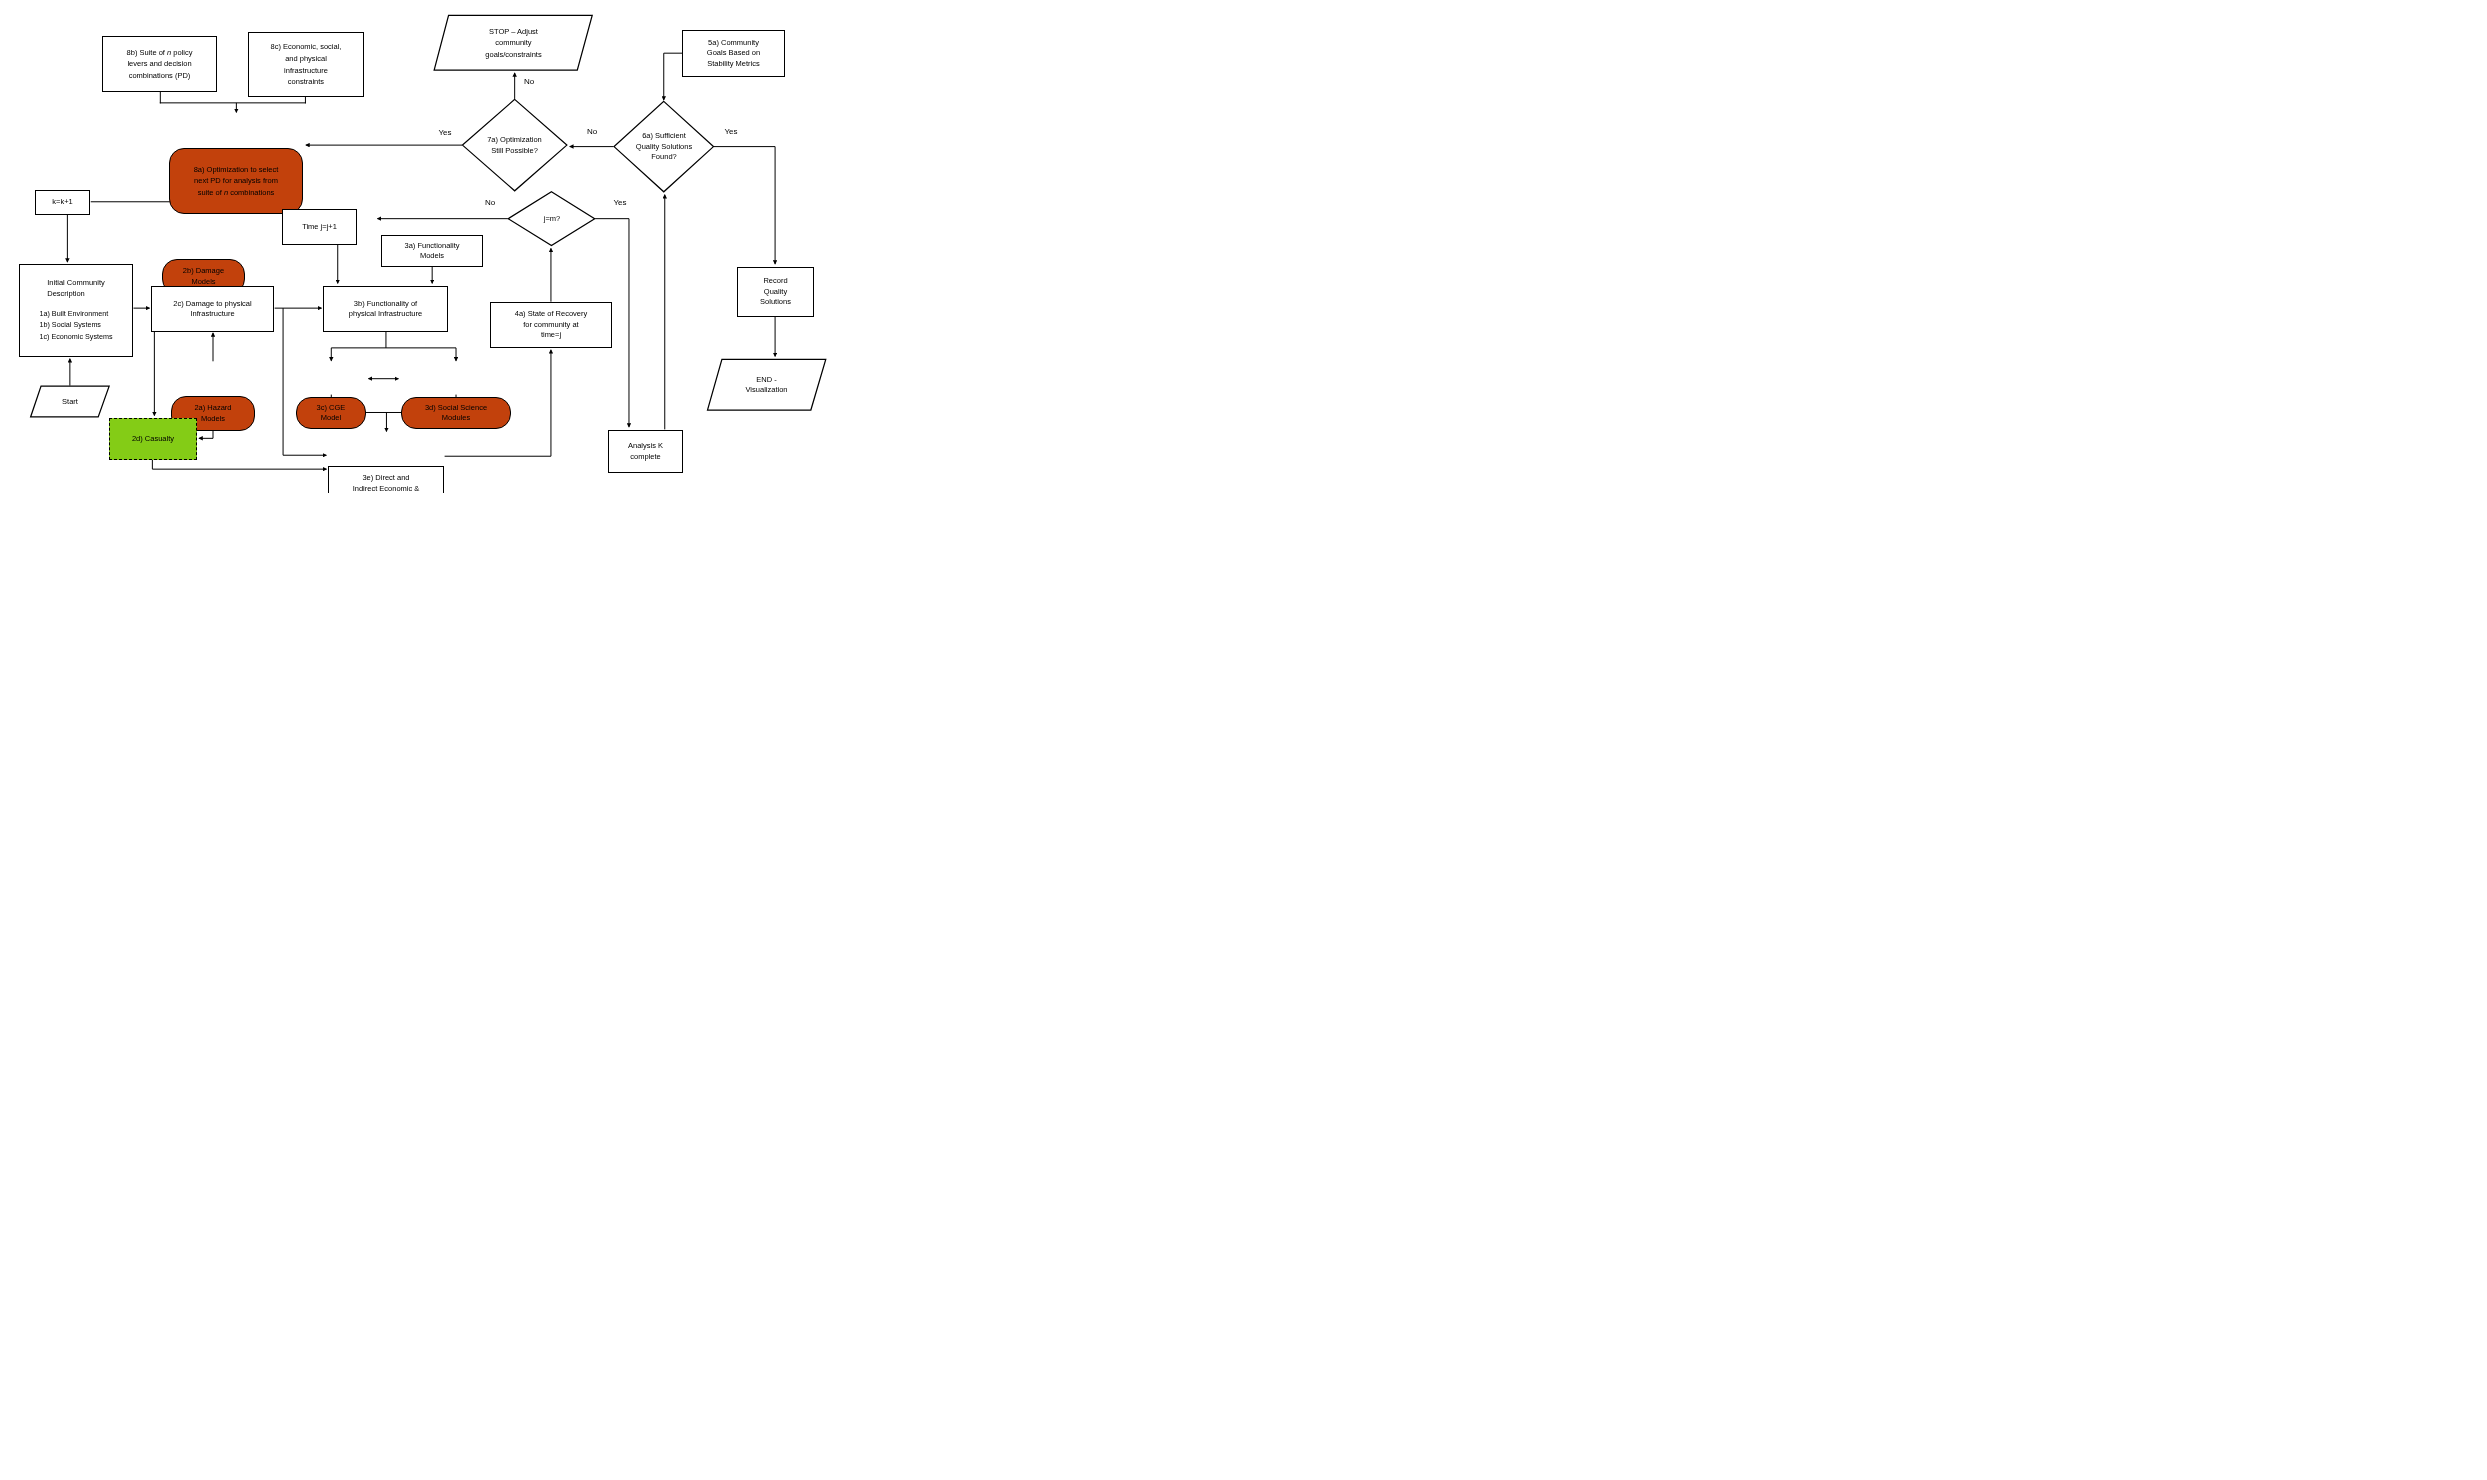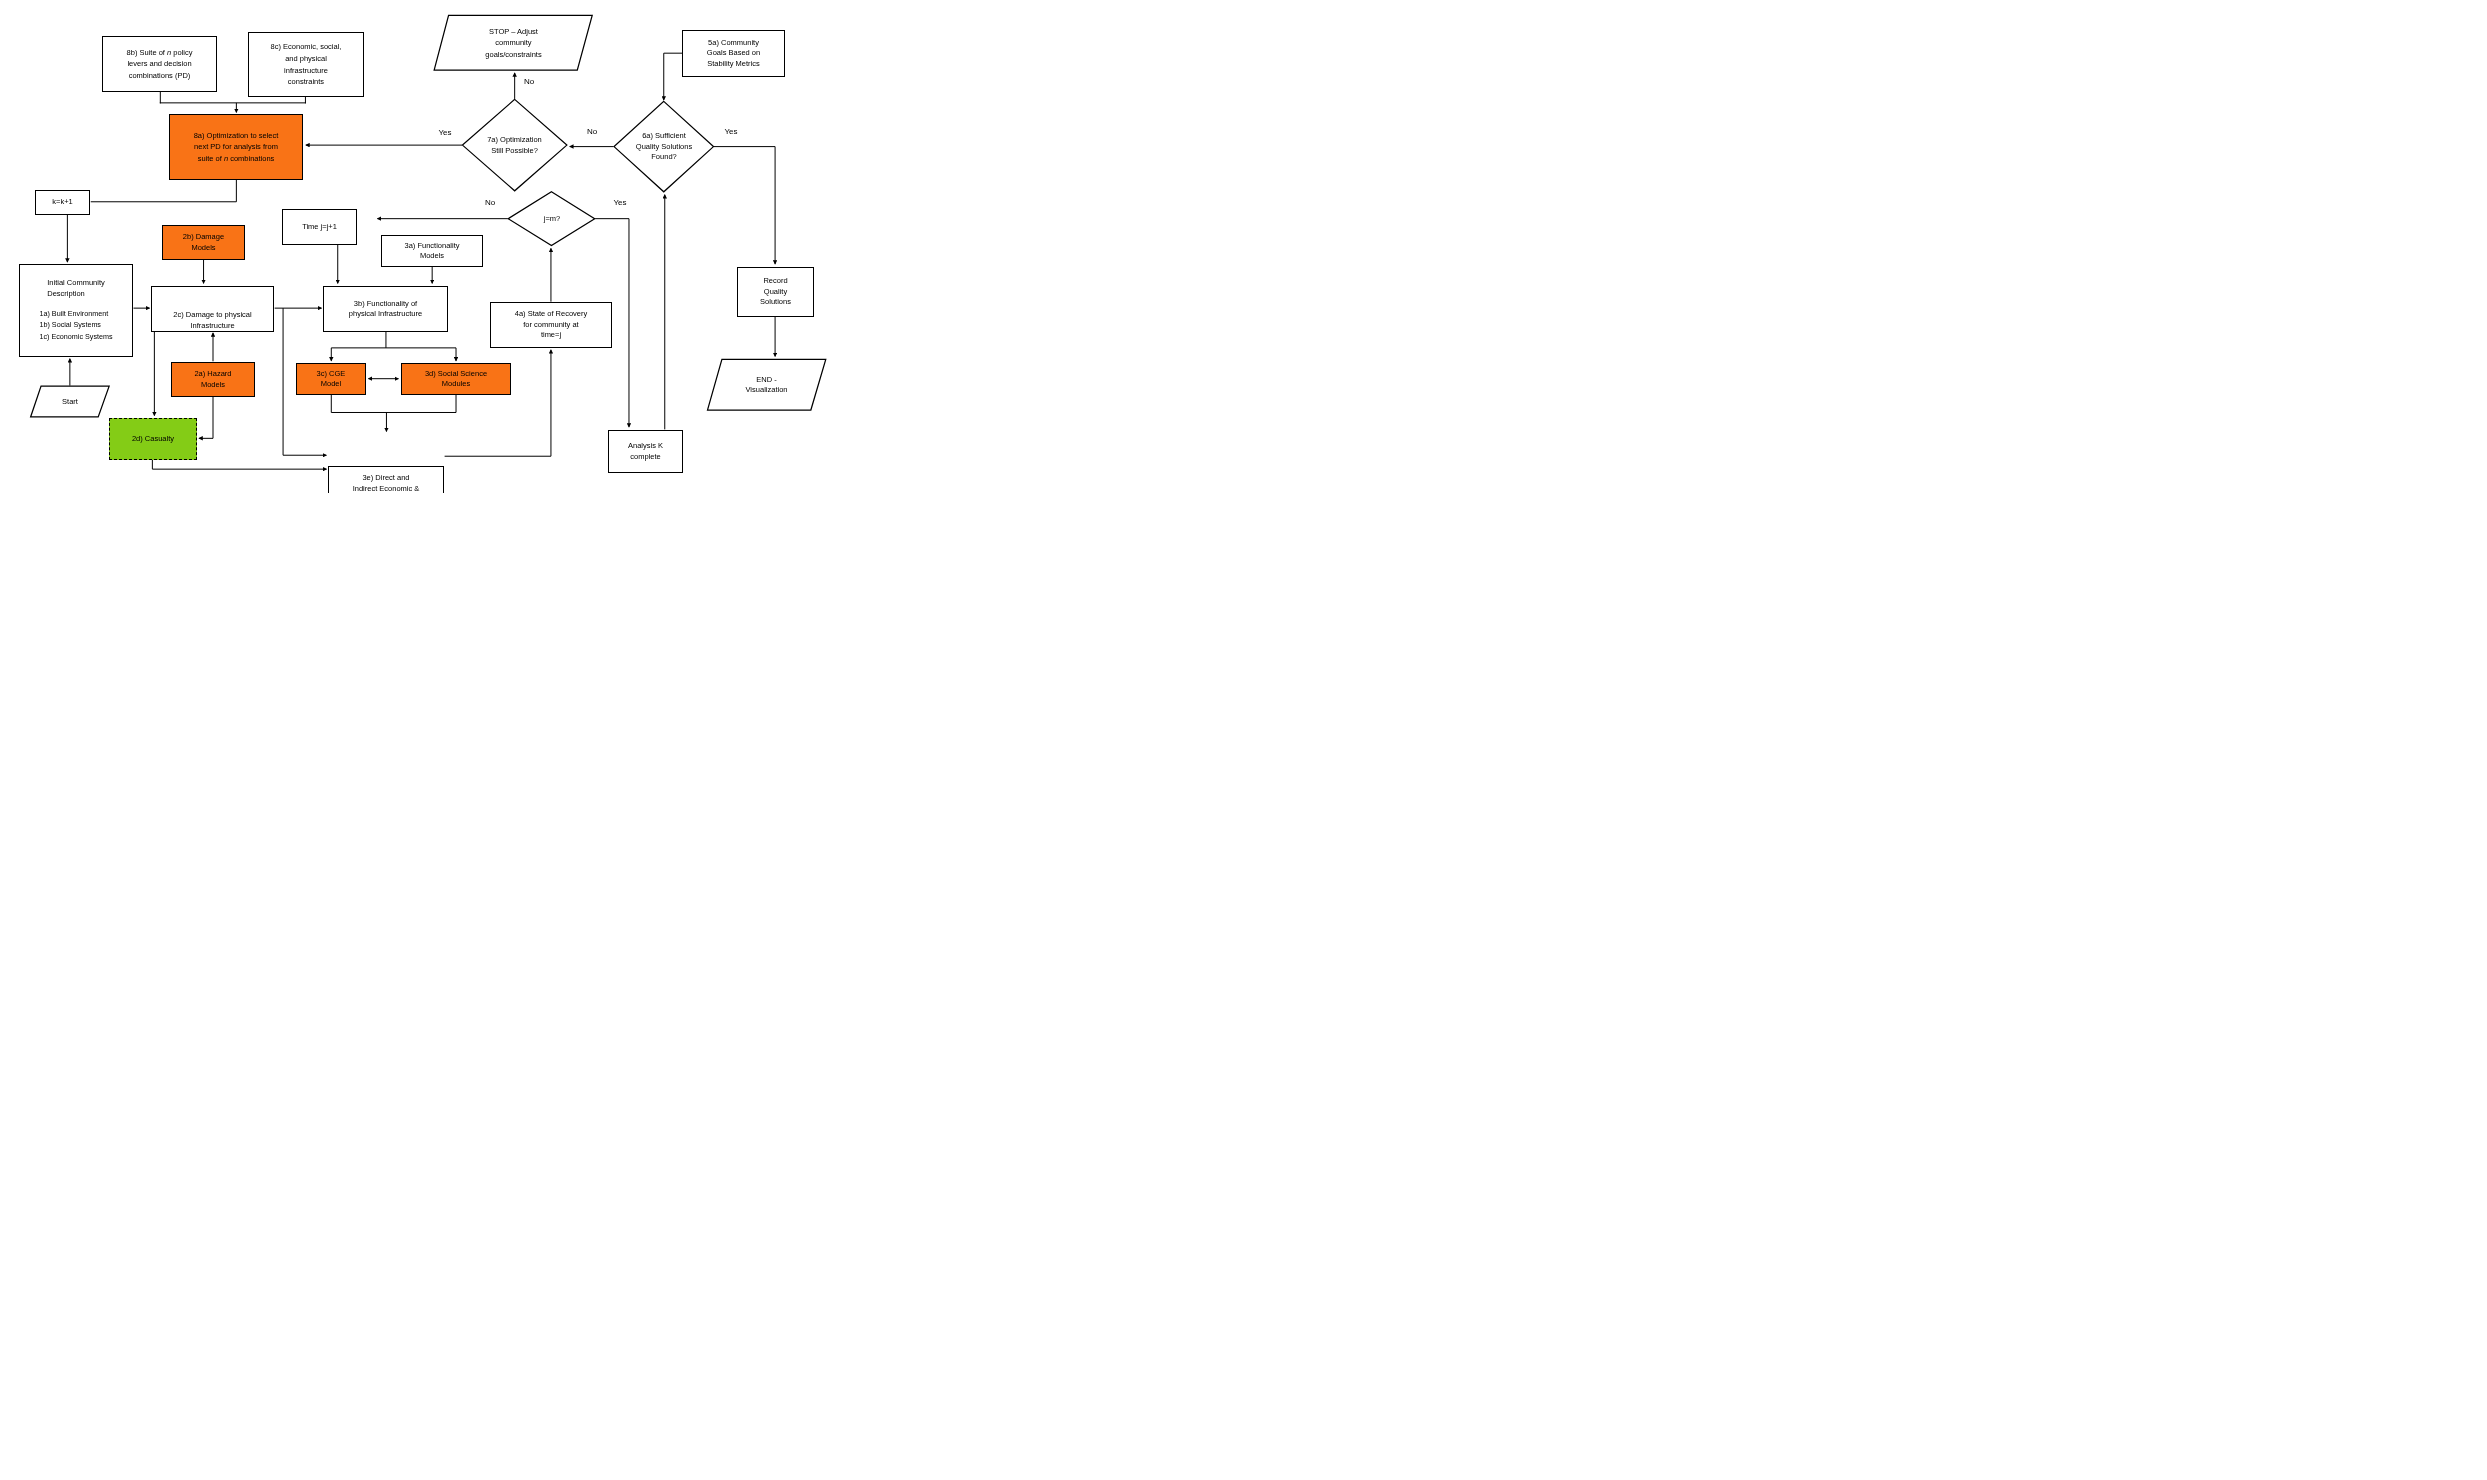--- a/index.html
+++ b/index.html
@@ -4,21 +4,21 @@
 <style>
   html,body{margin:0;padding:0;background:#fff;}
   *{box-sizing:border-box;}
   #canvas{position:relative;width:838px;height:493px;background:#ffffff;
           font-family:"Liberation Sans",sans-serif;color:#000;overflow:hidden;}
   #wires{position:absolute;left:0;top:0;z-index:0;}
   .node{position:absolute;z-index:1;display:flex;align-items:center;justify-content:center;text-align:center;}
   .lbl{white-space:pre-line;font-size:7.5px;line-height:1.38;display:block;}
   .tall .lbl{line-height:1.55;}
   .rect{border:1.5px solid #000;background:#fff;}
-  .round{border:1.5px solid #000;border-radius:0;background:#f97316;}
+  .round{border:1.5px solid #000;border-radius:15px;background:#c2410c;margin-top:34px;}
   .dashedbox{border:1.5px dashed #000;background:#84cc16;}
   .shape{background:transparent;border:none;}
   .elabel{position:absolute;z-index:2;font-size:8px;text-align:center;}
   .ital{font-style:italic;}
 
   #n8b{left:102px;top:36px;width:115px;height:56px;}
   #n8b .wrapbox{width:85px;line-height:1.55;font-size:7.5px;}
   #n8c{left:248px;top:32px;width:116px;height:65px;}
   #n8a{left:169px;top:114px;width:134px;height:66px;}
   #n8a .wrapbox{width:92px;line-height:1.55;font-size:7.5px;}
@@ -27,21 +27,21 @@
   #n5a{left:682px;top:30px;width:103px;height:47px;}
   #d6a{left:614px;top:101px;width:100px;height:92px;}
   #nk{left:35px;top:190px;width:55px;height:25px;}
   #n2b{left:162px;top:225px;width:83px;height:35px;}
   #ntime{left:282px;top:209px;width:75px;height:36px;}
   #n3a{left:381px;top:235px;width:102px;height:32px;}
   #djm{left:508px;top:192px;width:88px;height:55px;}
   #icd{left:19px;top:264px;width:114px;height:93px;flex-direction:column;}
   .icd-title{text-align:left;white-space:pre-line;font-size:7.5px;line-height:1.4;margin-bottom:8.5px;}
   .icd-items{text-align:left;font-size:7.2px;line-height:1.6;}
-  #n2c{left:151px;top:286px;width:123px;height:46px;align-items:flex-end;}
+  #n2c{left:151px;top:286px;width:123px;height:46px;}
   #n3b{left:323px;top:286px;width:125px;height:46px;}
   #n4a{left:490px;top:302px;width:122px;height:46px;}
   #record{left:737px;top:267px;width:77px;height:50px;justify-content:center;}
   #n2a{left:171px;top:362px;width:84px;height:35px;}
   #n3c{left:296px;top:363px;width:70px;height:32px;}
   #n3d{left:401px;top:363px;width:110px;height:32px;}
   #nstart{left:30px;top:386px;width:80px;height:32px;}
   #n2d{left:109px;top:418px;width:88px;height:42px;}
   #n3e{left:328px;top:434px;width:116px;height:46px;margin-top:32px;}
   #analysis{left:608px;top:430px;width:75px;height:43px;}

